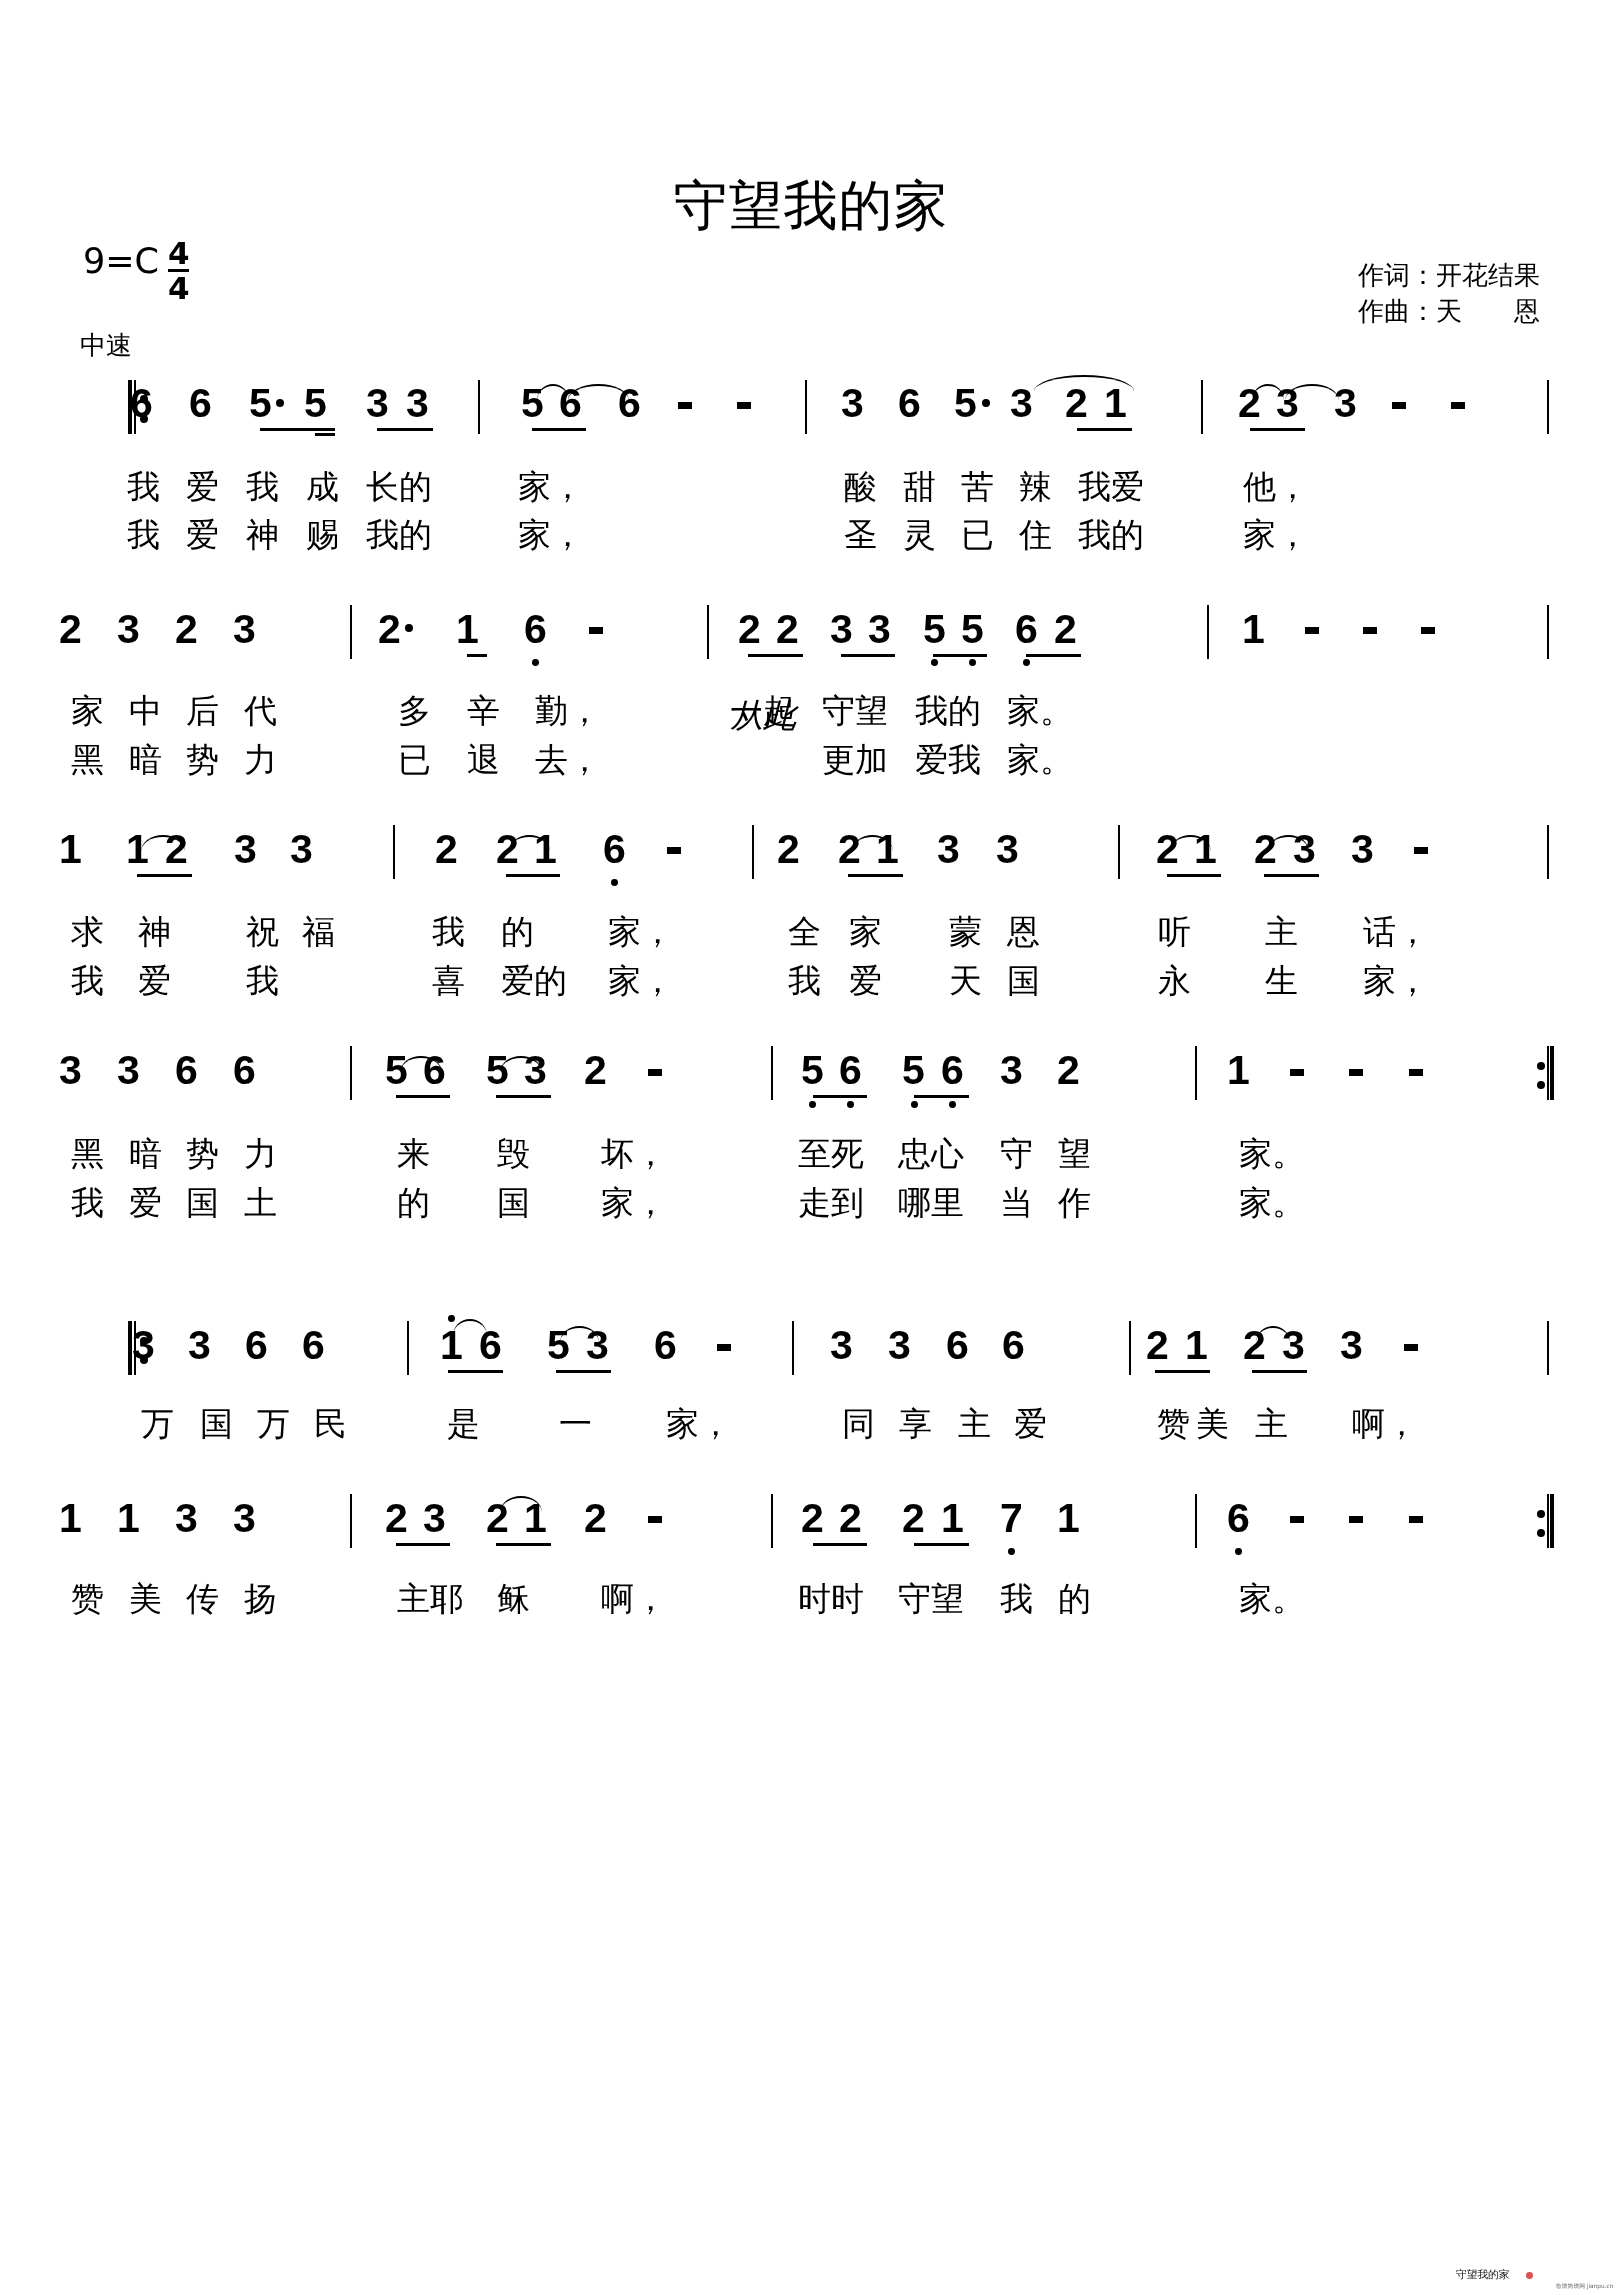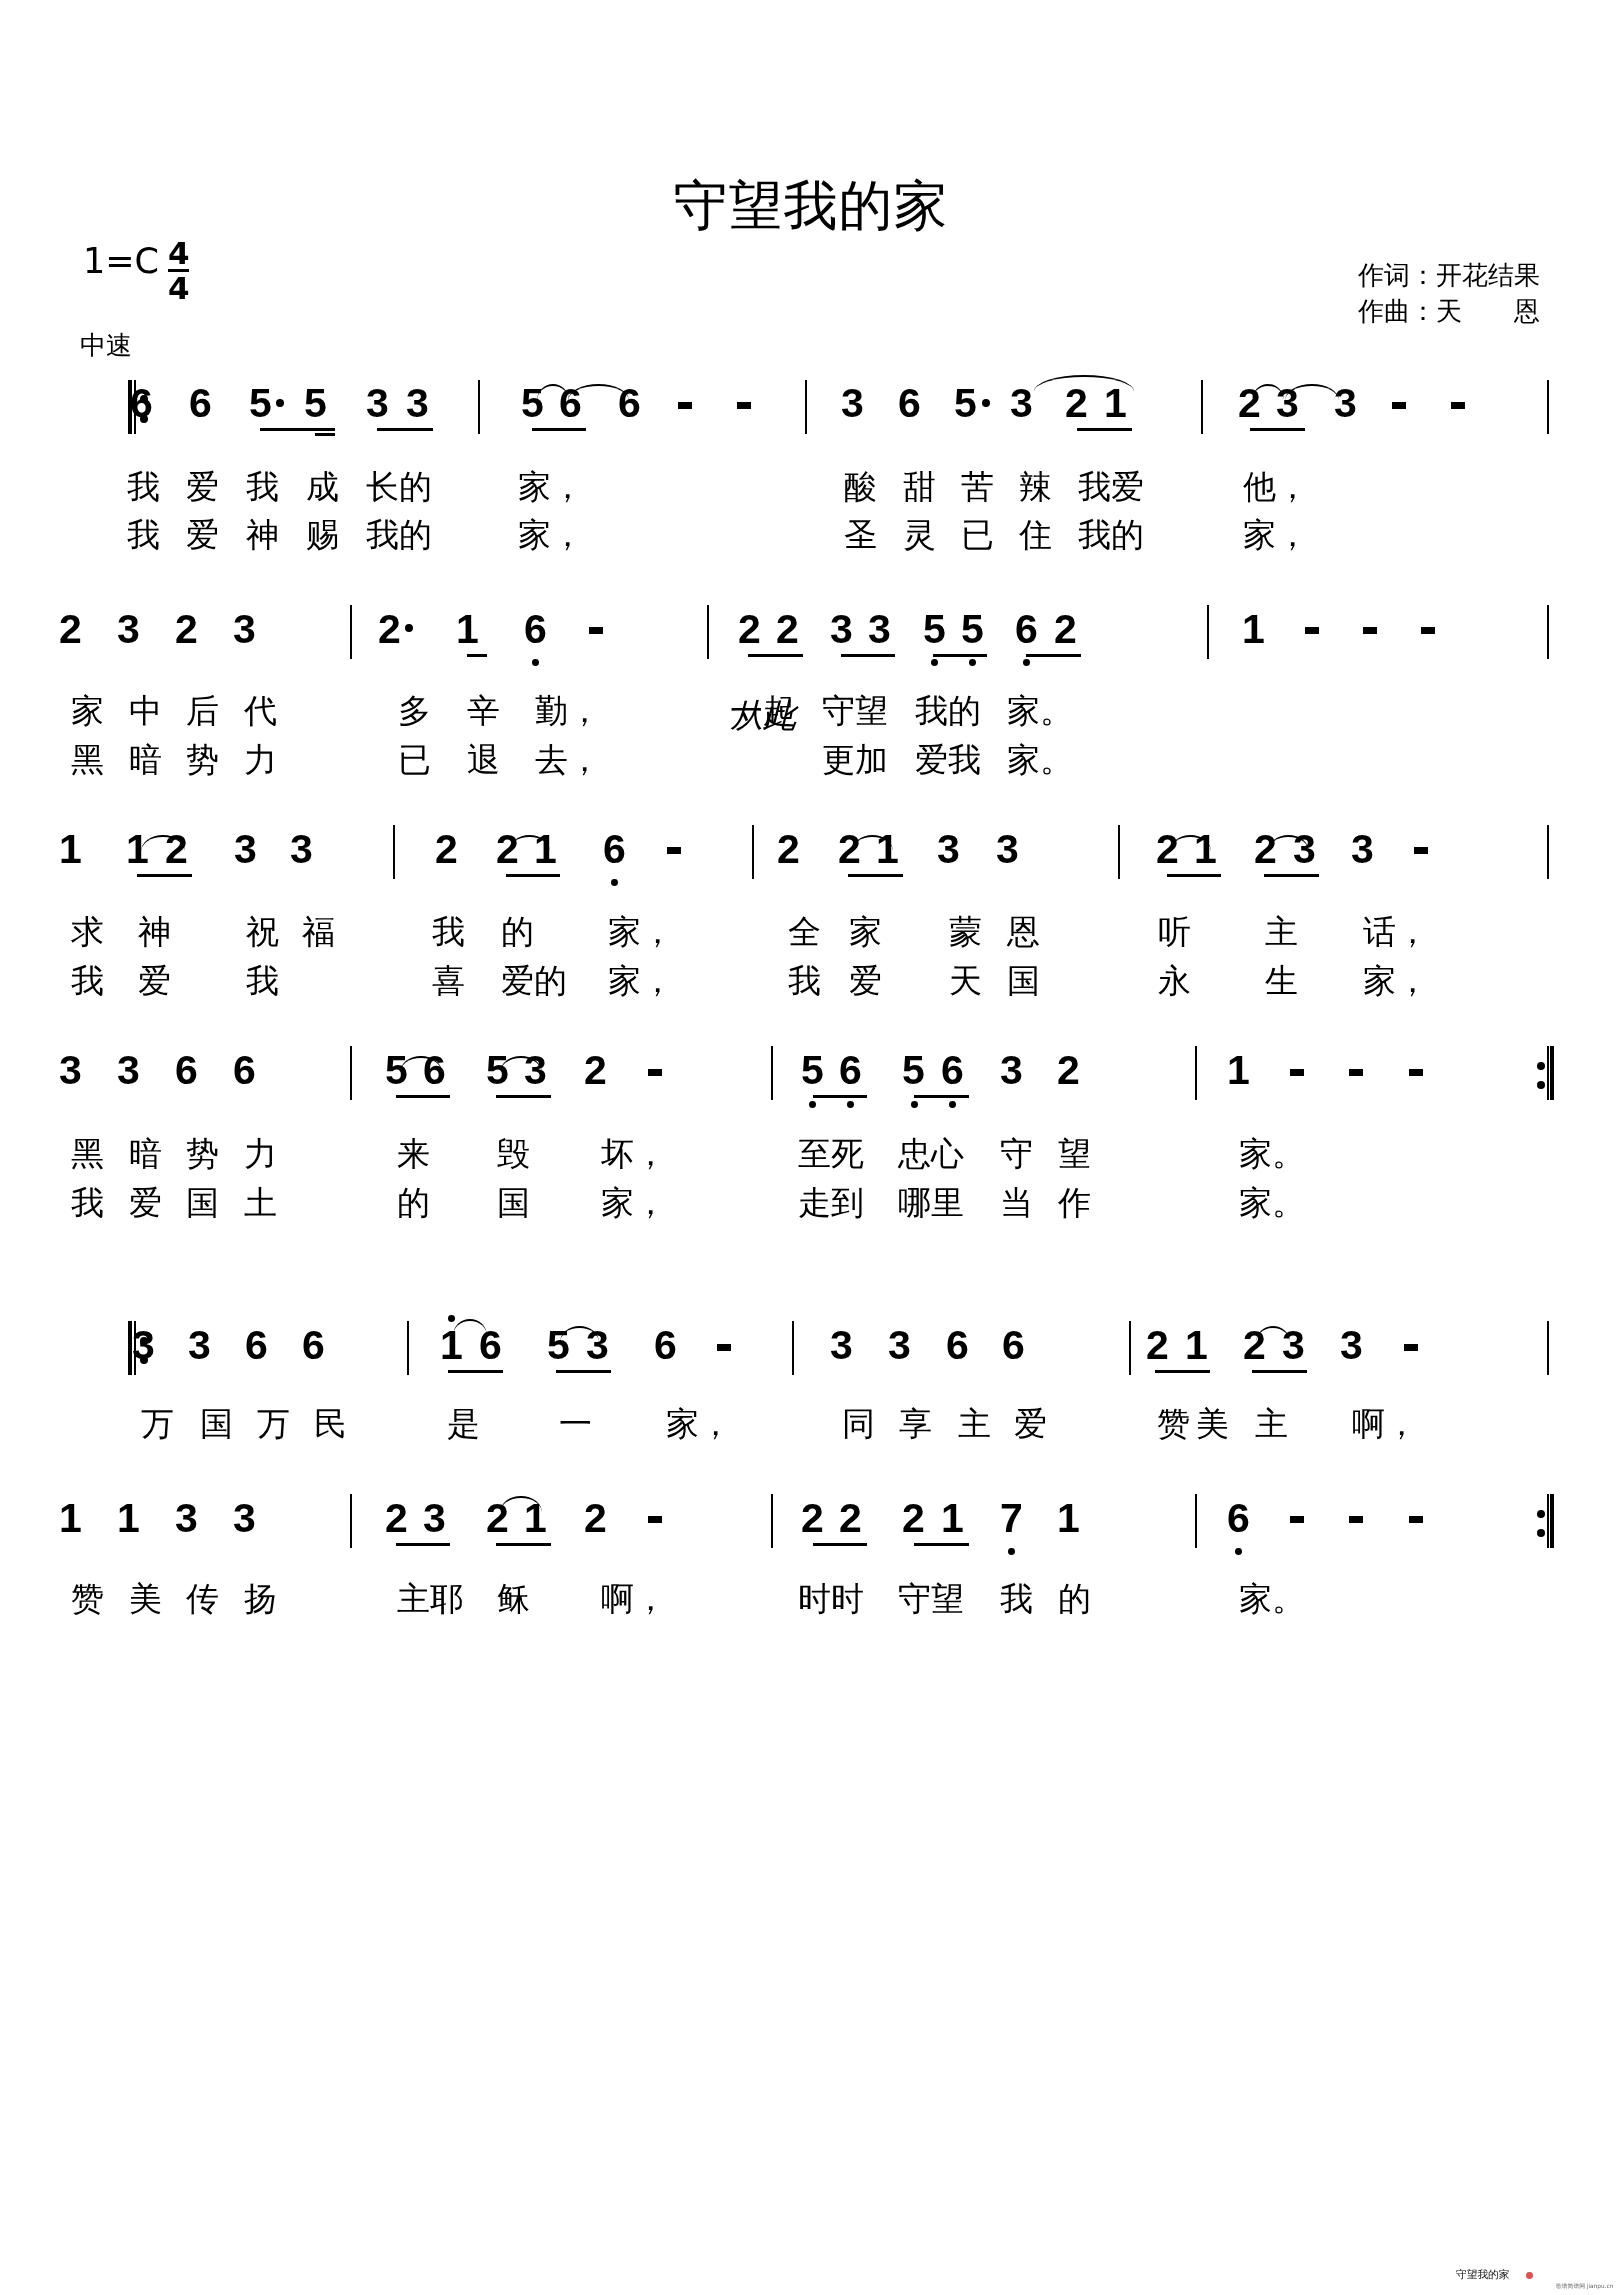--- a/index.html
+++ b/index.html
@@ -22,21 +22,21 @@
   .slur{position:absolute;border-top:2.9px solid #000;border-radius:50% 50% 0 0 / 100% 100% 0 0;height:14.6px;}
   .lyric{position:absolute;font-size:33px;line-height:39px;white-space:pre;}
   .wm{left:1456px;top:2268px;font-size:10.7px;color:#111;}
   .wm2{left:1556px;top:2282px;font-size:5.8px;color:#666;}
   .wmred{left:1526px;top:2272px;width:6.8px;height:6.8px;border-radius:50%;background:#d9534f;}
 </style>
 </head>
 <body>
 
 <div class="abs title">守望我的家</div>
-<div class="abs key">1=C</div>
+<div class="abs key">9=C</div>
 <div class="abs time">
   <span>4</span>
   <span class="bar"></span>
   <span>4</span>
 </div>
 <div class="abs credit" style="top:258px">作词：开花结果</div>
 <div class="abs credit" style="top:294px">作曲：天　　恩</div>
 <div class="abs tempo">中速</div>
 
 <div id="score">

